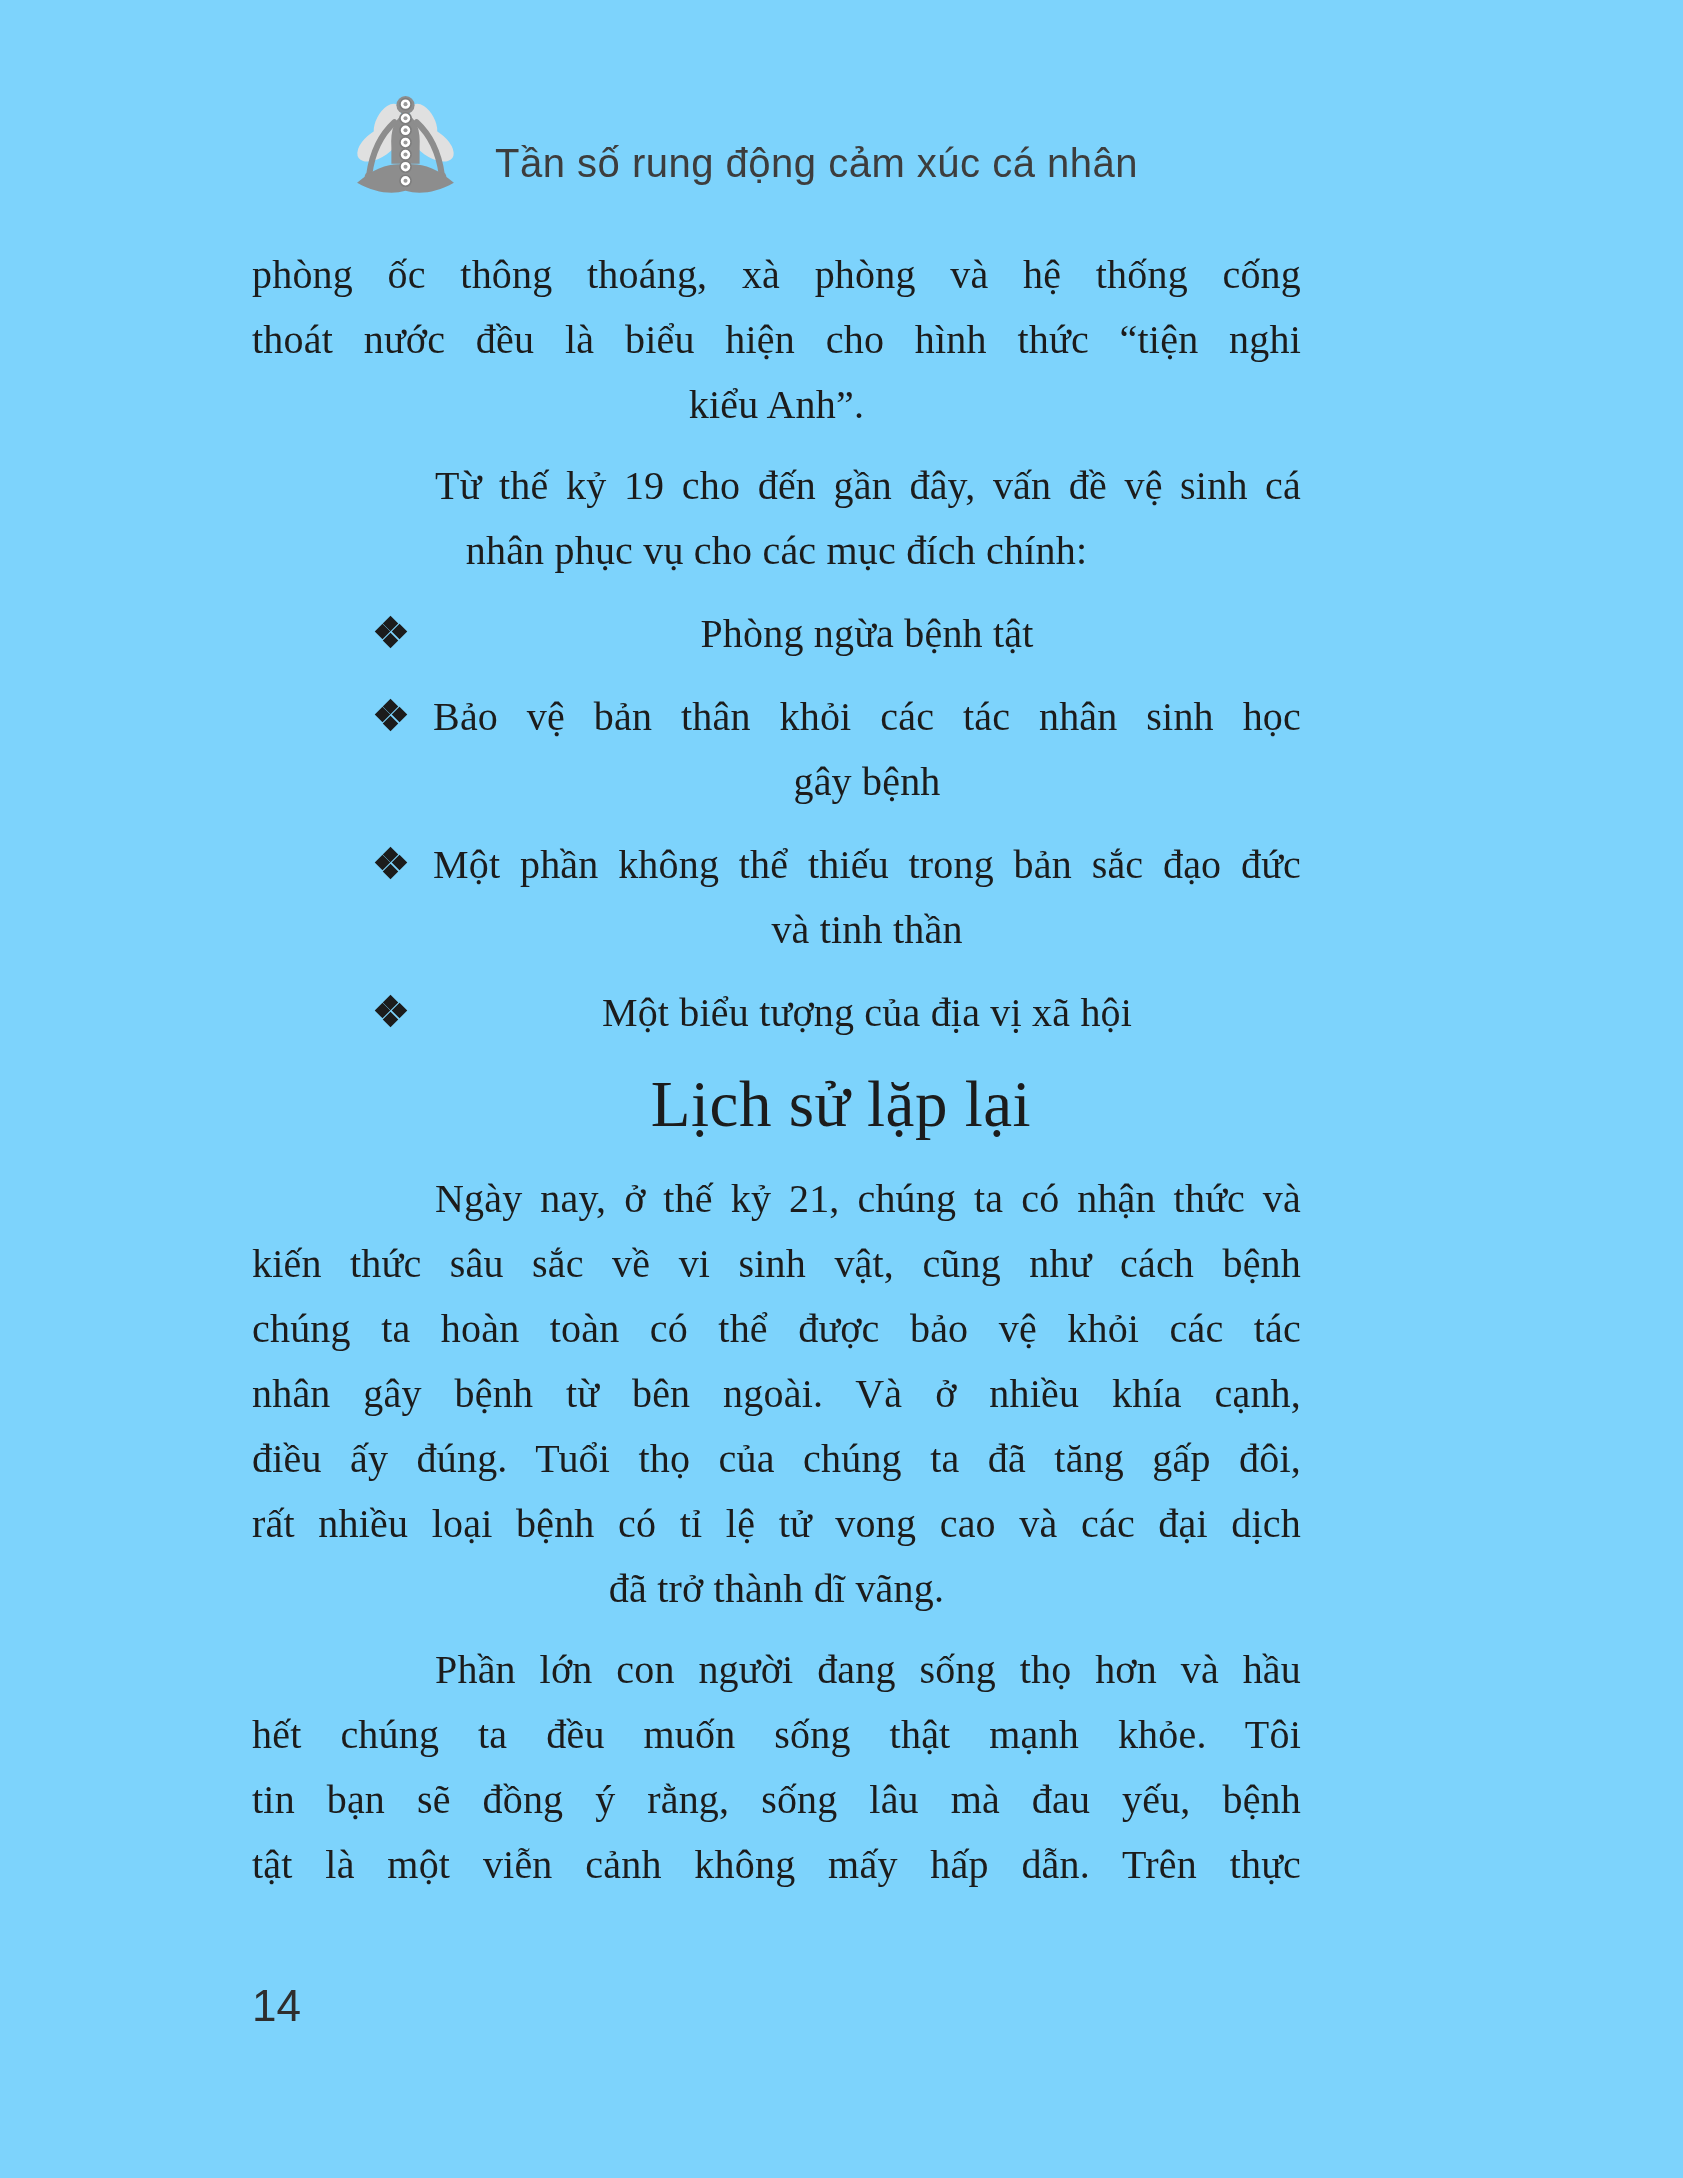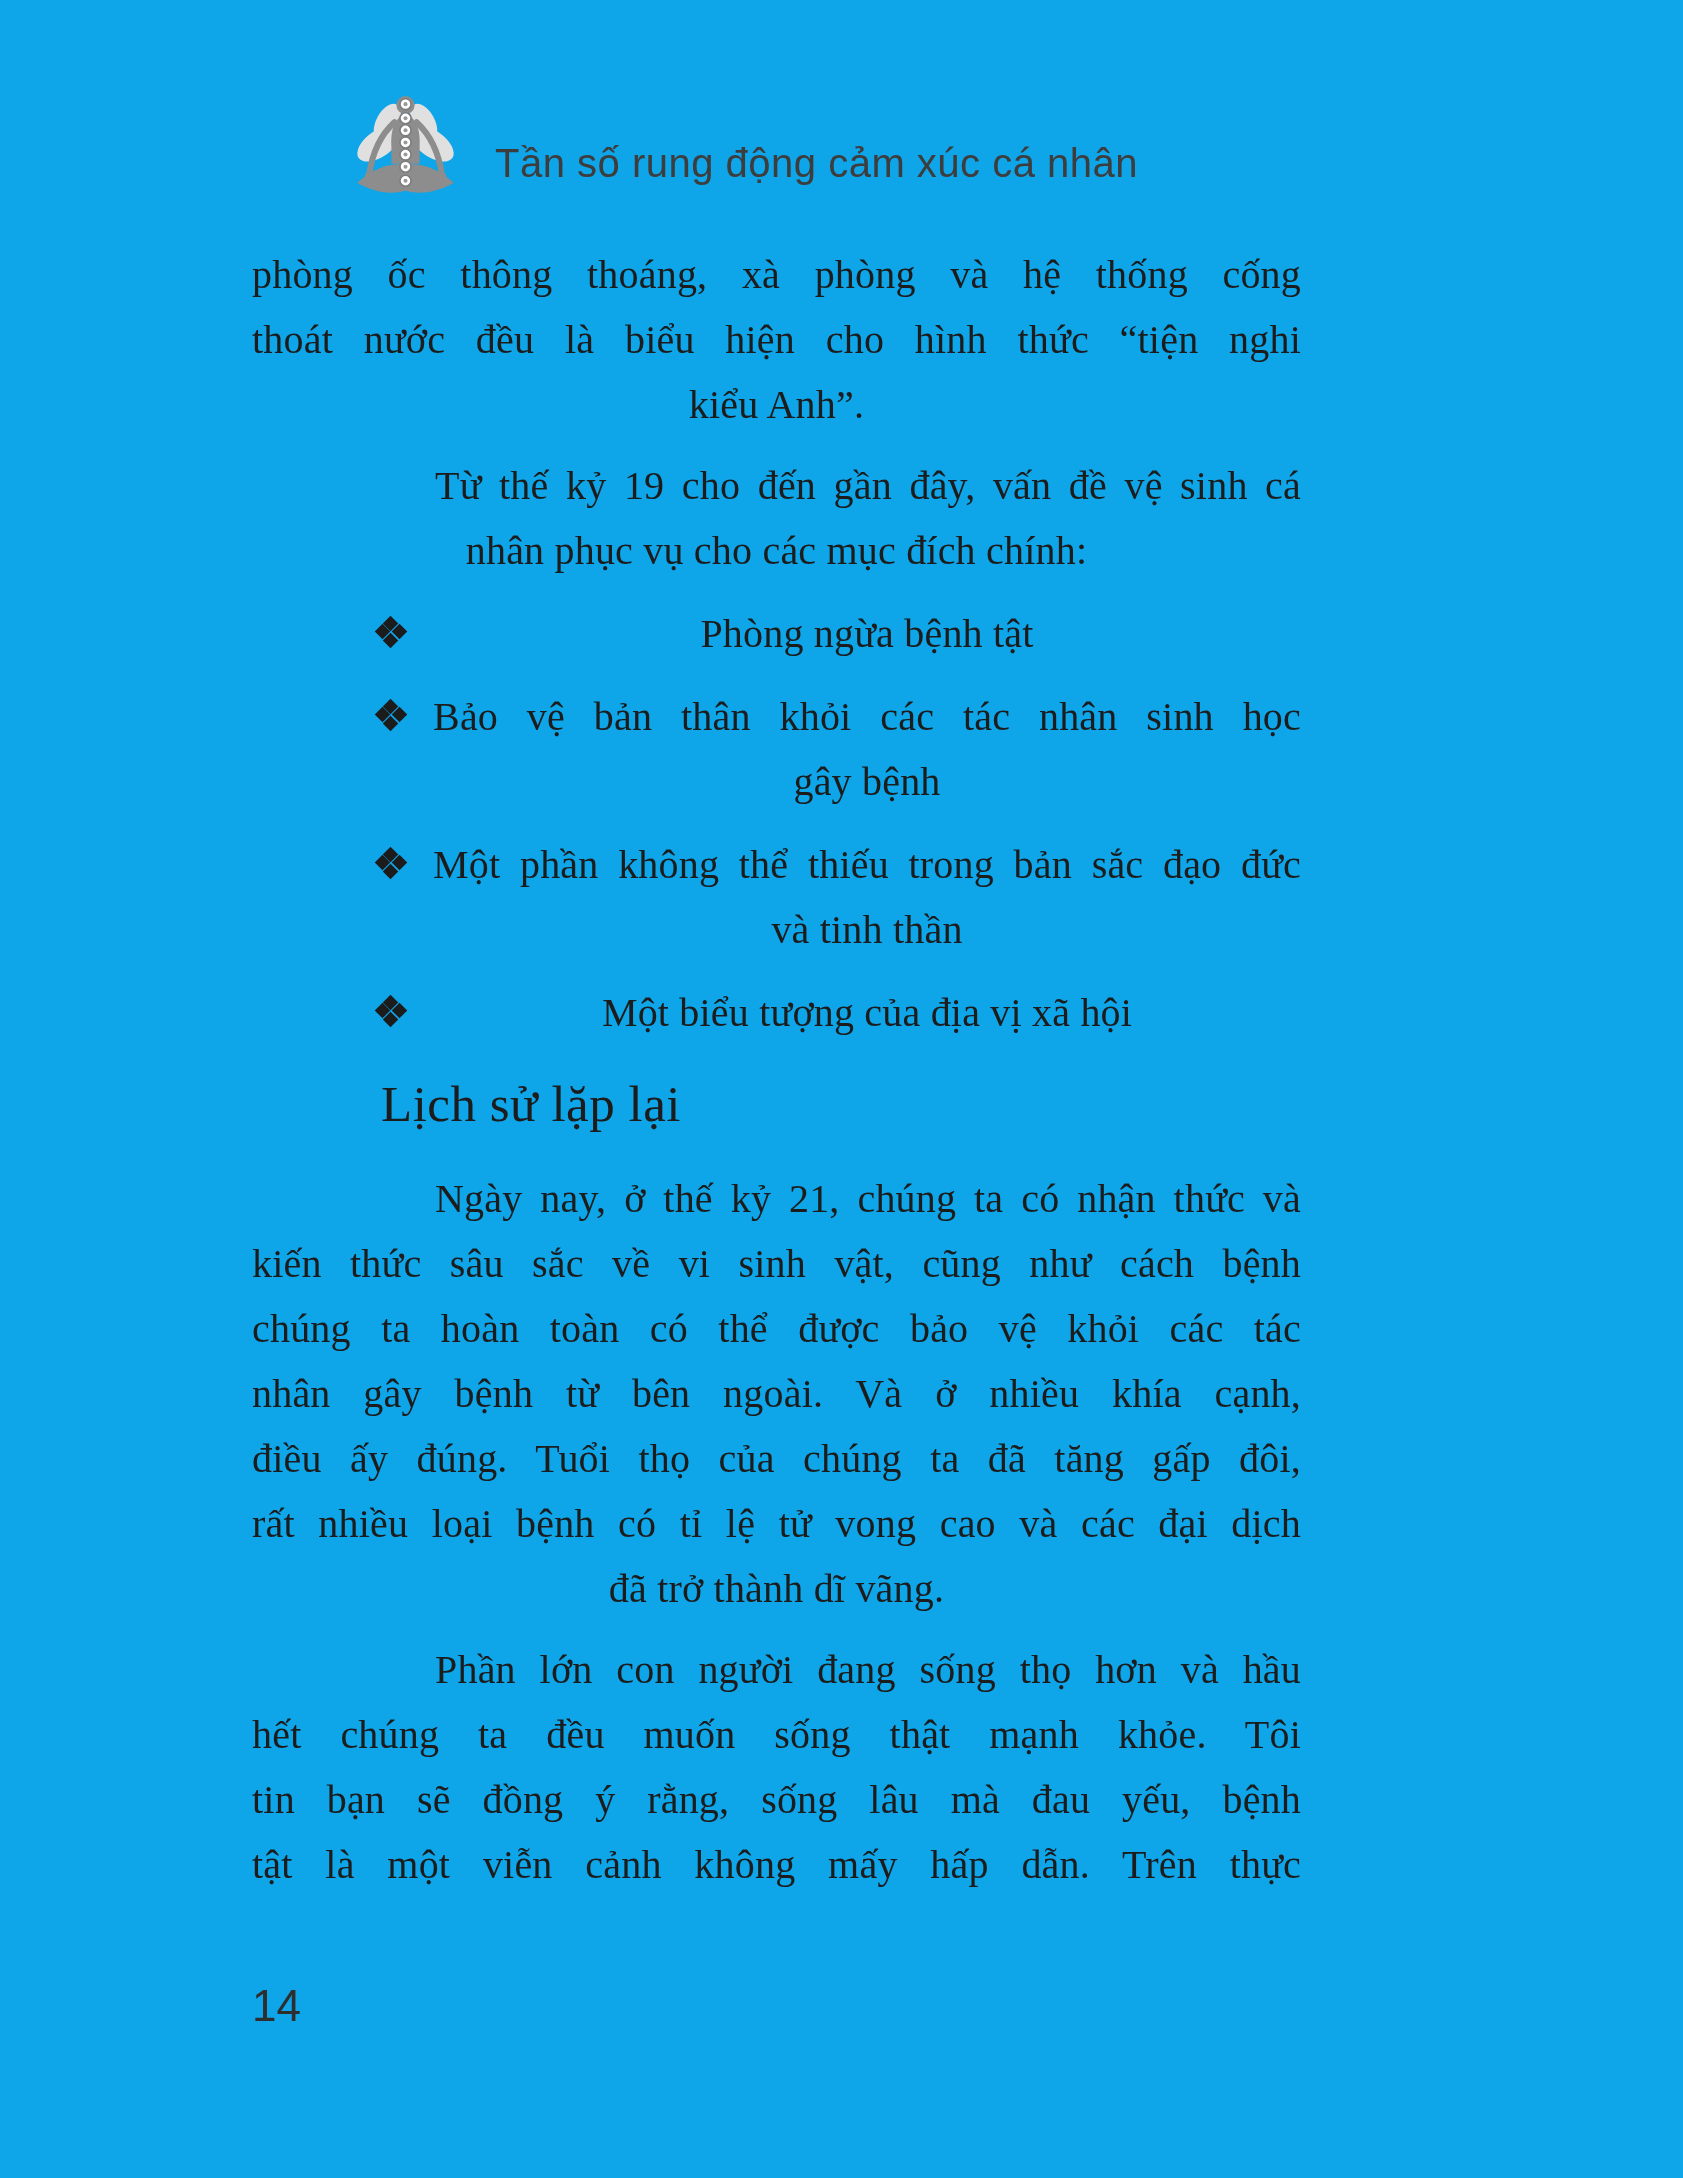--- a/index.html
+++ b/index.html
@@ -5,21 +5,21 @@
   :root{
     --text:#1c1c1c;
     --header-text:#3d3d3d;
     --logo-gray:#8d8d8d;
     --logo-light:#e0e0e0;
   }
   html,body{margin:0;padding:0;background:#ffffff;}
   .page{
     position:relative;
     width:1683px;height:2178px;
-    background:#0ea5e9;
+    background:#7dd3fc;
     overflow:hidden;
     font-family:"Liberation Serif","DejaVu Serif",serif;
     color:var(--text);
   }
   
   .header-logo{
     position:absolute;left:345px;top:89px;
     width:121px;height:119px;
   }
   .header-title{
@@ -48,22 +48,22 @@
   .marker{position:absolute;left:123px;top:15px;width:32px;height:32px;display:block;}
   .marker i{position:absolute;width:11px;height:11px;background:var(--text);transform:rotate(45deg);}
   .marker i:nth-child(1){left:10.4px;top:2px;}
   .marker i:nth-child(2){left:2px;top:10.4px;}
   .marker i:nth-child(3){left:19px;top:10.4px;}
   .marker i:nth-child(4){left:10.4px;top:19px;}
   
   .section-heading{
     margin-top:18px;
     padding-left:129px;           
-    text-align:left;
-    font-size:51px;line-height:83px;
+    text-align:center;
+    font-size:65px;line-height:83px;
     letter-spacing:0.5px;
   }
   .after-heading{margin-top:20px;}
   
   .page-number{
     position:absolute;left:252px;top:1984px;
     font-family:"Liberation Sans","DejaVu Sans",sans-serif;
     font-size:44px;line-height:44px;
     color:#2e2e2e;
   }

